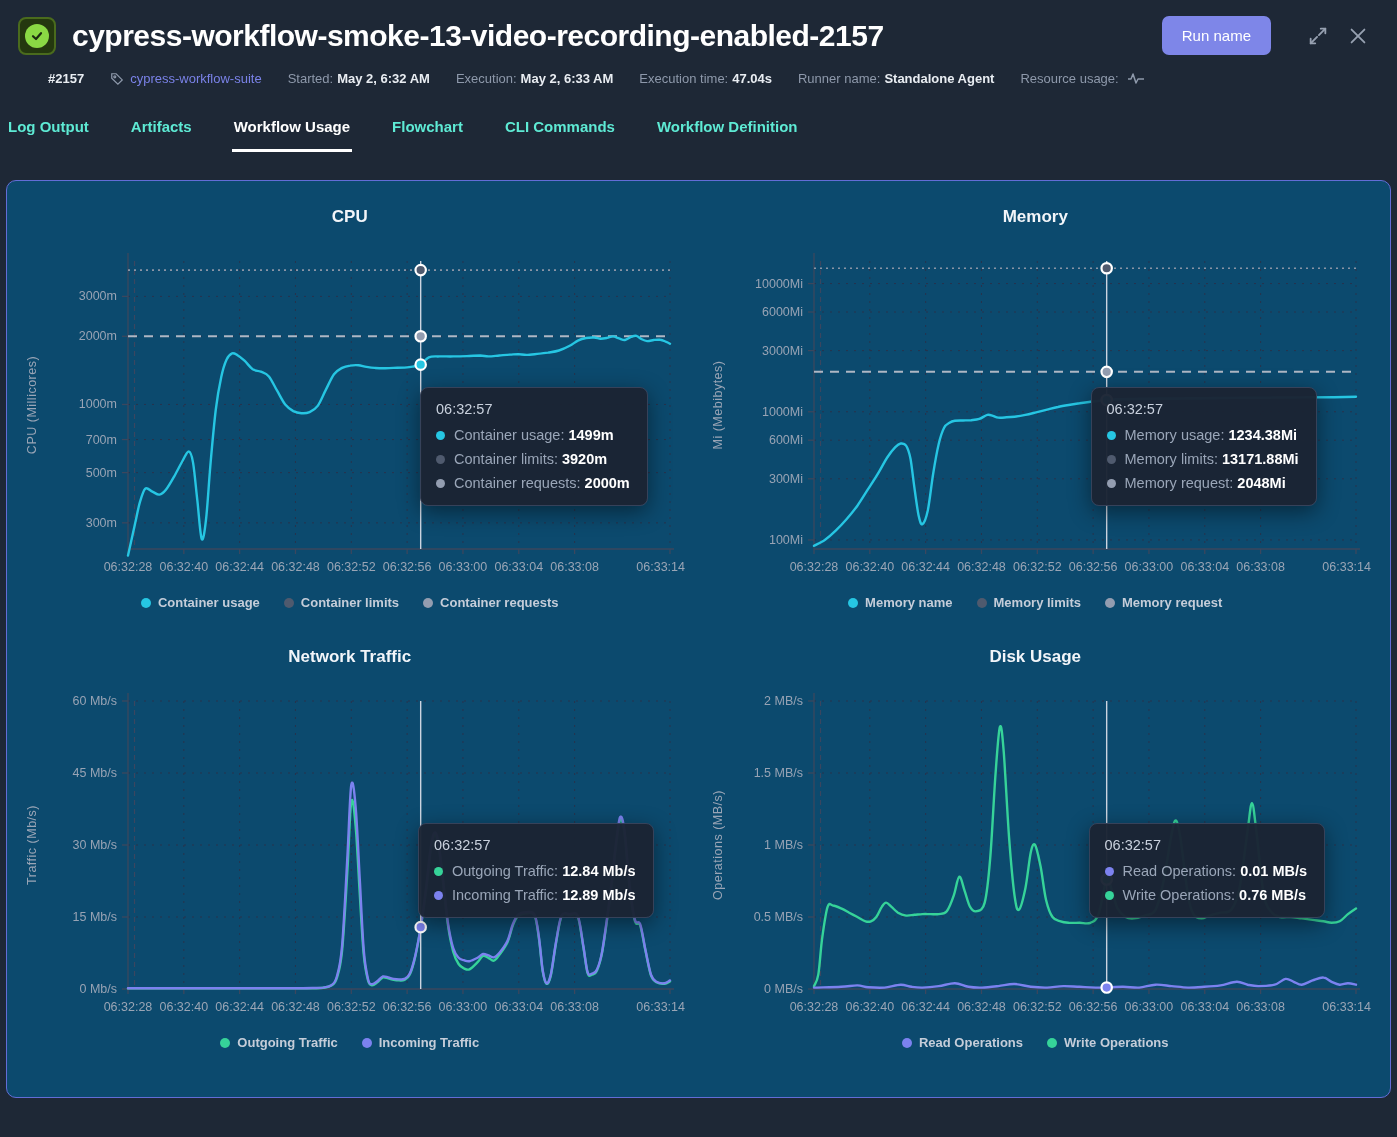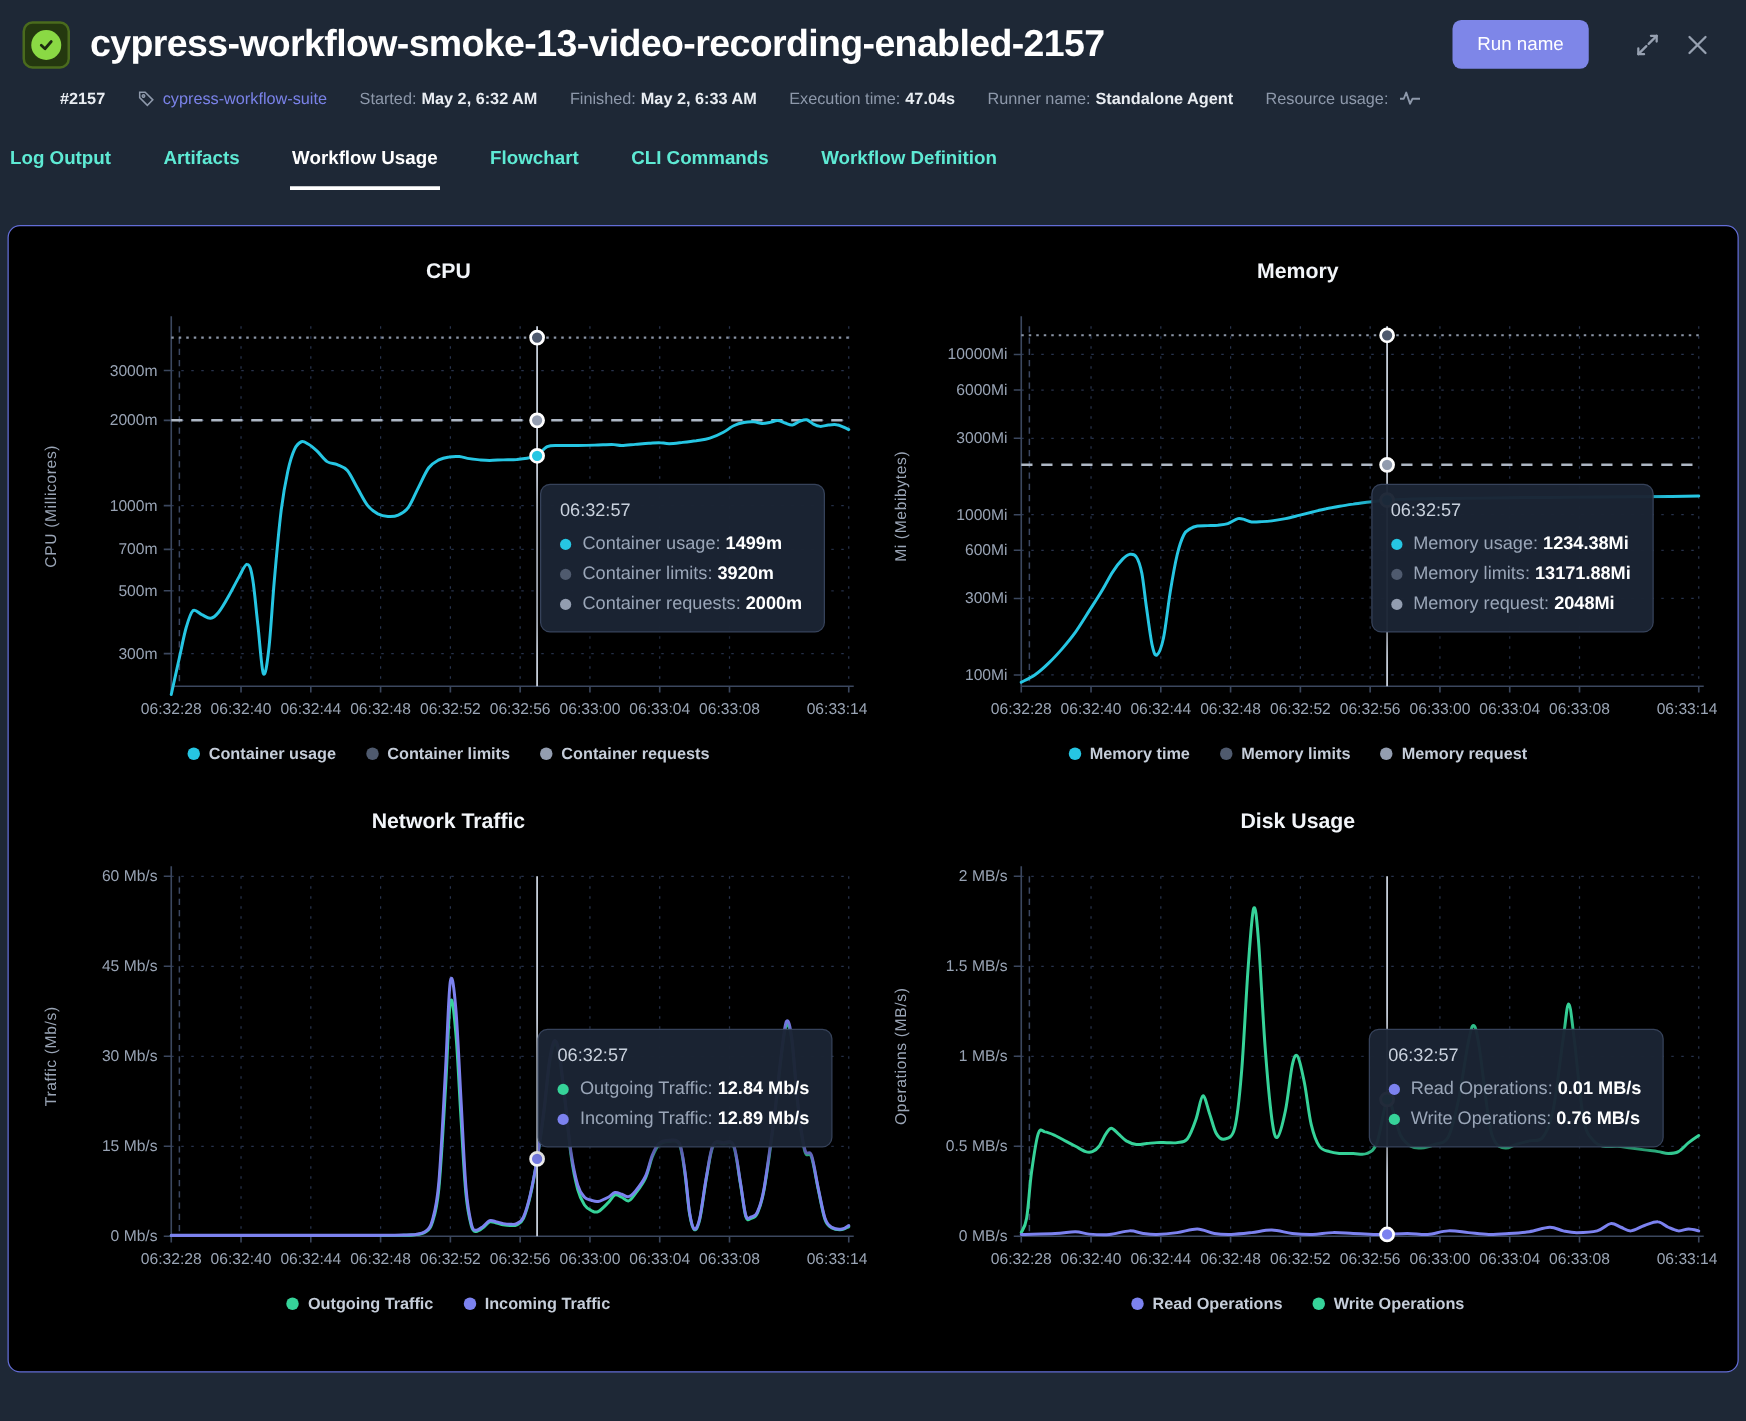--- a/index.html
+++ b/index.html
@@ -34,21 +34,21 @@
   .suite-link { color:#7a82e8; text-decoration:none; display:flex; align-items:center; gap:6px; }
   .meta-icon { color:#8e99ab; display:inline-flex; }
   
   .tabs { display:flex; gap:38px; padding:26px 24px 0 6px; font-size:15px; }
   .tab { color:#5eead4; font-weight:600; padding:6px 2px 14px 2px; cursor:pointer;
     border-bottom:3px solid transparent; white-space:nowrap; }
   .tab.active { color:#ffffff; border-bottom:3px solid #ffffff; }
   
   .panel {
     margin:28px 6px 6px 6px; border:1px solid #636dd6; border-radius:10px;
-    background:#000000; padding:12px 12px 16px 12px;
+    background:#0c4a6e; padding:12px 12px 16px 0;
     display:grid; grid-template-columns:1fr 1fr; grid-template-rows:440px 448px;
   }
   .chart-cell { position:relative; display:flex; flex-direction:column; align-items:center; }
   .chart-title { font-size:17px; font-weight:700; color:#f2f5f9; margin:14px 0 6px 0; }
   .chart-svg { display:block; }
   svg text { font-family:"Liberation Sans", sans-serif; }
   .legend { display:flex; gap:24px; justify-content:center; margin-top:10px; }
   .legend-item { display:flex; align-items:center; gap:7px; font-size:13px; font-weight:600;
     color:#c5cdd9; cursor:pointer; }
   .legend-dot { width:10px; height:10px; border-radius:50%; display:inline-block; }
@@ -97,21 +97,21 @@
   <a class="suite-link" href="#">
     <span class="meta-icon">
       <svg width="14" height="14" viewBox="0 0 16 16" fill="none" stroke="currentColor" stroke-width="1.4">
           <path d="M2 2h5l7 7-5 5-7-7z"></path>
           <circle cx="5.5" cy="5.5" r="1.1"></circle>
         </svg>
     </span>
     <span>cypress-workflow-suite</span>
   </a>
   <span class="meta-item"><span>Started:</span><b>May 2, 6:32 AM</b></span>
-  <span class="meta-item"><span>Finished:</span><b>May 2, 6:33 AM</b></span>
+  <span class="meta-item"><span>Execution:</span><b>May 2, 6:33 AM</b></span>
   <span class="meta-item"><span>Execution time:</span><b>47.04s</b></span>
   <span class="meta-item"><span>Runner name:</span><b>Standalone Agent</b></span>
   <span class="meta-item" style="display:flex;align-items:center;gap:8px;">
     <span>Resource usage:</span>
     <span class="meta-icon">
       <svg width="18" height="13" viewBox="0 0 18 13" fill="none" stroke="currentColor" stroke-width="1.5" stroke-linejoin="round">
           <path d="M1 7h3l2-5 3 9 2-4h6"></path>
         </svg>
     </span>
   </span>
@@ -282,21 +282,21 @@
         <line x1="118" y1="138.85339532985634" x2="660" y2="138.85339532985634" stroke="#aeb7c4" stroke-width="2" stroke-dasharray="9 7"></line>
         <path d="M118.0 312.8C119.8 311.8 125.2 309.5 128.8 307.0C132.5 304.4 136.1 301.2 139.7 297.7C143.3 294.3 146.9 290.4 150.5 286.3C154.1 282.1 157.7 277.8 161.4 272.7C165.0 267.6 168.6 261.6 172.2 255.9C175.8 250.3 179.9 244.1 183.0 238.8C186.2 233.6 188.5 228.6 191.2 224.5C193.9 220.3 197.0 216.4 199.3 214.1C201.6 211.8 202.9 210.8 204.7 210.5C206.5 210.3 208.5 210.0 210.1 212.6C211.8 215.1 213.1 218.9 214.5 225.7C215.8 232.6 216.9 244.3 218.3 253.8C219.6 263.2 221.3 276.3 222.6 282.6C224.0 288.8 224.9 291.9 226.4 291.1C227.9 290.2 230.0 285.8 231.8 277.4C233.6 269.0 235.4 251.5 237.2 240.5C239.0 229.4 240.9 218.7 242.7 211.0C244.5 203.4 246.3 198.3 248.1 194.8C249.9 191.2 251.7 191.0 253.5 189.8C255.3 188.6 256.7 188.2 258.9 187.8C261.2 187.4 264.3 187.6 267.1 187.5C269.8 187.4 272.5 187.4 275.2 187.2C277.9 186.9 280.6 186.8 283.3 185.9C286.0 185.0 289.2 182.4 291.4 181.9C293.7 181.4 295.1 182.4 296.9 182.8C298.7 183.3 300.0 184.4 302.3 184.6C304.5 184.9 307.7 184.5 310.4 184.3C313.1 184.2 315.4 184.1 318.5 183.7C321.7 183.3 325.8 182.6 329.4 181.9C333.0 181.2 336.6 180.2 340.2 179.3C343.8 178.4 347.4 177.5 351.1 176.6C354.7 175.7 358.3 174.7 361.9 174.0C365.5 173.2 369.1 172.6 372.7 172.0C376.4 171.3 380.0 170.8 383.6 170.3C387.2 169.7 391.3 169.2 394.4 168.8C397.6 168.5 399.8 168.2 402.6 167.9C405.3 167.6 406.6 167.3 410.7 167.1C414.7 166.8 419.7 166.5 426.9 166.3C434.2 166.0 444.1 165.9 454.0 165.8C464.0 165.7 474.8 165.6 486.6 165.5C498.3 165.3 511.9 165.2 524.5 165.0C537.1 164.9 548.9 164.8 562.4 164.7C576.0 164.6 593.2 164.5 605.8 164.4C618.4 164.3 629.3 164.2 638.3 164.2C647.4 164.1 656.4 163.9 660.0 163.8" fill="none" stroke="#26c6e3" stroke-width="2.4" stroke-linejoin="round" stroke-linecap="round"></path>
         <line x1="410.68" y1="28" x2="410.68" y2="316" stroke="#ccd4e0" stroke-width="1.4"></line>
         <circle cx="410.68" cy="167.03985977338414" r="5.2" fill="#26c6e3" stroke="#ffffff" stroke-width="2.2"></circle>
         <circle cx="410.68" cy="138.85339532985634" r="5.2" fill="#939db0" stroke="#ffffff" stroke-width="2.2"></circle>
         <circle cx="410.68" cy="35.23546816484833" r="5.2" fill="#4f5a6e" stroke="#ffffff" stroke-width="2.2"></circle>
       </svg>
     <div class="legend">
         <span class="legend-item">
           <span class="legend-dot" style="background: rgb(38, 198, 227);"></span>
-          <span>Memory time</span>
+          <span>Memory name</span>
         </span>
         <span class="legend-item">
           <span class="legend-dot" style="background: rgb(79, 90, 110);"></span>
           <span>Memory limits</span>
         </span>
         <span class="legend-item">
           <span class="legend-dot" style="background: rgb(147, 157, 176);"></span>
           <span>Memory request</span>
         </span>
       </div>

